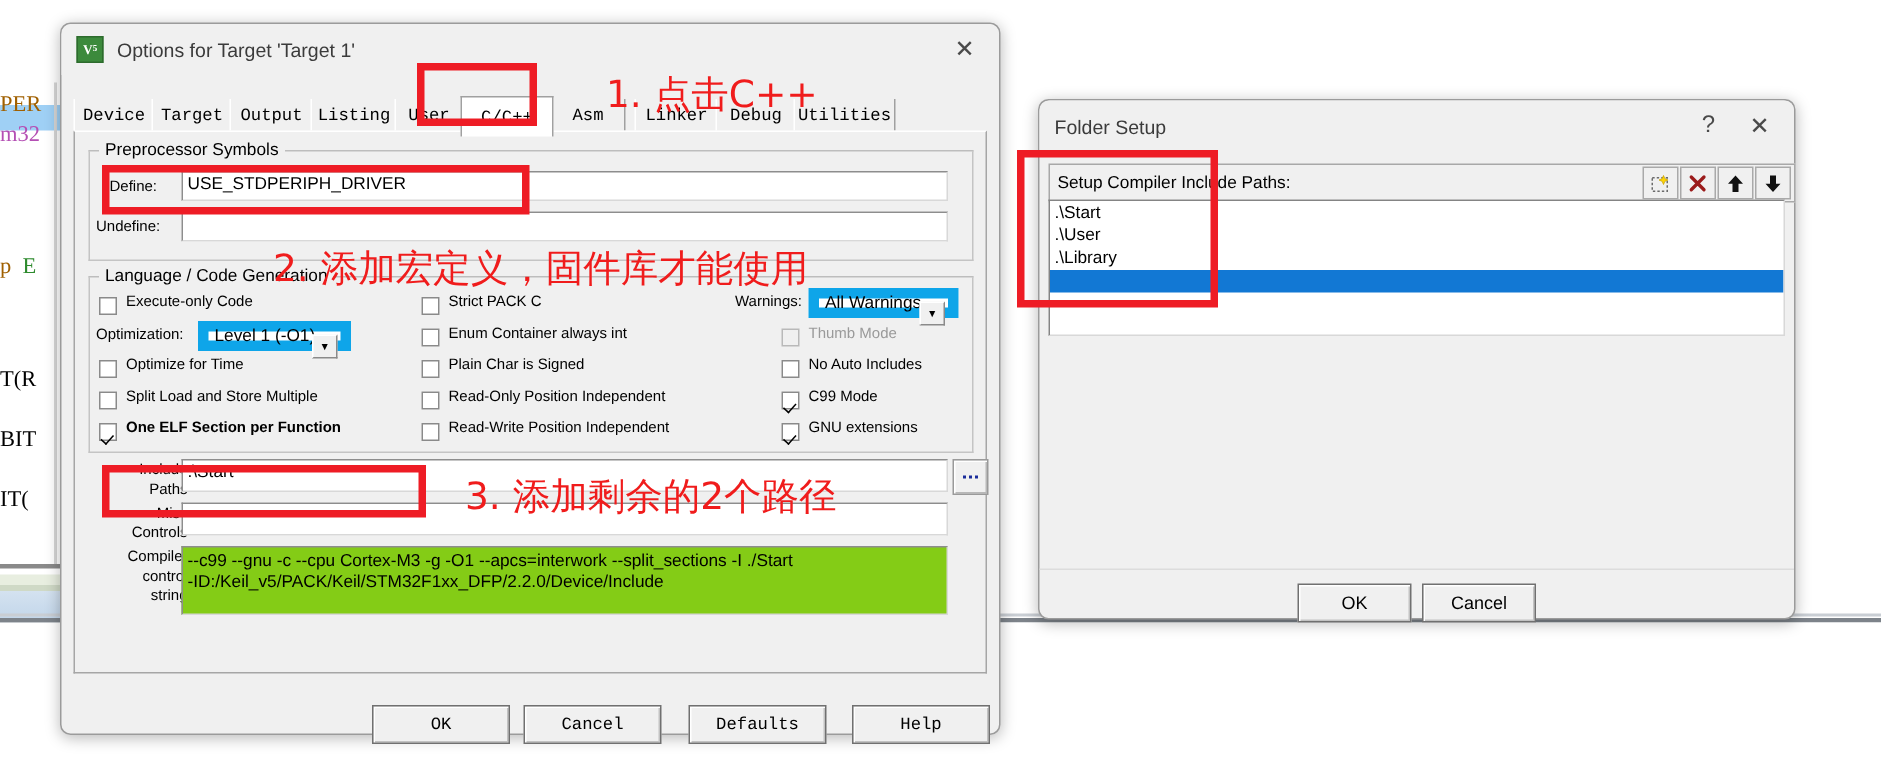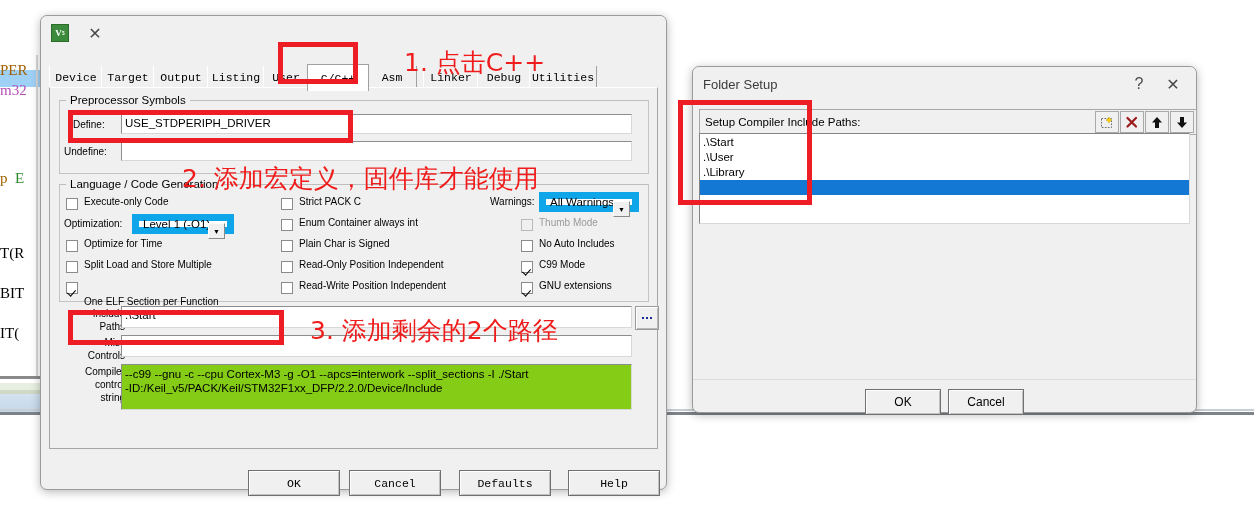--- a/index.html
+++ b/index.html
@@ -116,20 +116,21 @@
   <div id="ide-band3"></div>
   <div id="ide-band4"></div>
   <div id="ide-bottomline2"></div>
   <div id="ide-bottomline"></div>
   <div id="ide-white-bottom"></div>
 </div>
 
 <div class="w-dialog" id="opt-dialog">
   <div class="w-titlebar">
     <div class="keil-icon">V<sub style="font-size:6px;">5</sub></div>
+    <div class="w-title">Options for Target 'Target 1'</div>
     <div class="w-titlebtn">✕</div>
   </div>
 
   <div id="opt-body">
 
     <div class="tabstrip">
       <div class="tab" style="left:0px;width:52px;">Device</div>
       <div class="tab" style="left:52px;width:52px;">Target</div>
       <div class="tab" style="left:104px;width:54px;">Output</div>
       <div class="tab" style="left:158px;width:56px;">Listing</div>
@@ -164,21 +165,21 @@
         <span class="arrow">▼</span>
       </div>
 
       <div class="cb" style="left:16px;top:152px;"></div>
       <span class="lbl" style="left:34px;top:150px;">Optimize for Time</span>
 
       <div class="cb" style="left:16px;top:173px;"></div>
       <span class="lbl" style="left:34px;top:171px;">Split Load and Store Multiple</span>
 
       <div class="cb on" style="left:16px;top:194px;"></div>
-      <span class="lbl" style="left:34px;top:208px;">One ELF Section per Function</span>
+      <span class="lbl" style="left:34px;top:192px;font-weight:bold;">One ELF Section per Function</span>
 
       <div class="cb" style="left:231px;top:110px;"></div>
       <span class="lbl" style="left:249px;top:108px;">Strict PACK C</span>
 
       <div class="cb" style="left:231px;top:131px;"></div>
       <span class="lbl" style="left:249px;top:129px;">Enum Container always int</span>
 
       <div class="cb" style="left:231px;top:152px;"></div>
       <span class="lbl" style="left:249px;top:150px;">Plain Char is Signed</span>
 

